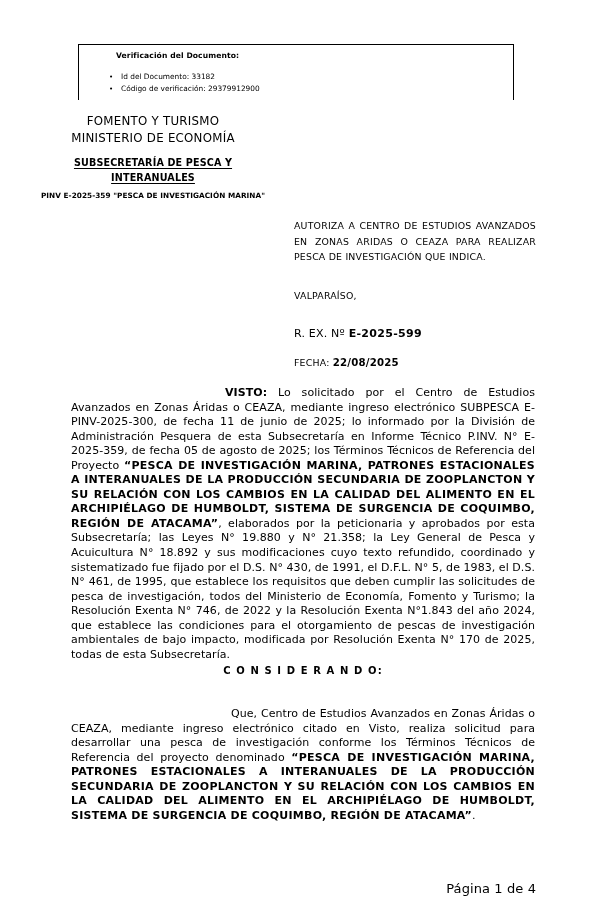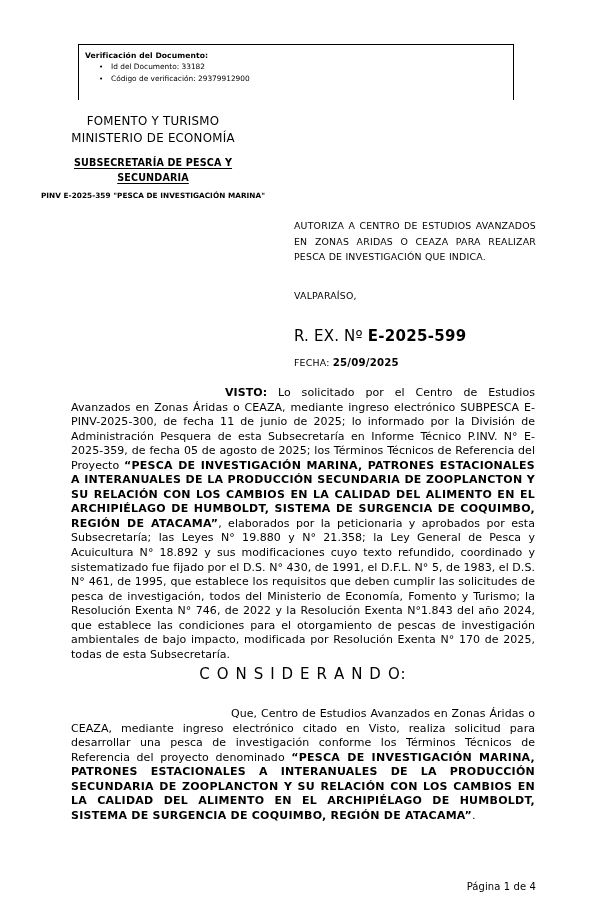--- a/index.html
+++ b/index.html
@@ -32,23 +32,24 @@
     border-bottom: none;
     overflow: hidden;
     box-sizing: border-box;
     padding: 5px 0 0 6px;
   }
   .verify-title {
     font-size: 7.6px;
     font-weight: bold;
     line-height: 11px;
     letter-spacing: 0.1px;
+    margin-left: 31px;
   }
   .verify-list {
-    margin: 0;
+    margin: 10px;
     padding-left: 26px;
     list-style: none;
   }
   .verify-list li {
     font-size: 7.4px;
     line-height: 12.2px;
     position: relative;
     white-space: nowrap;
   }
   .verify-list li:before {
@@ -110,21 +111,21 @@
     left: 294px;
     top: 290px;
     font-size: 9.4px;
     letter-spacing: 0.2px;
     text-align: right;
   }
   .resnum {
     position: absolute;
     left: 294px;
     top: 327px;
-    font-size: 15px;
+    font-size: 11px;
     letter-spacing: 0.2px;
   }
   .resnum b { letter-spacing: 0.3px; }
   .datefield {
     position: absolute;
     left: 294px;
     top: 357px;
     font-size: 9.4px;
     letter-spacing: 0.2px;
   }
@@ -143,39 +144,39 @@
     text-align: justify;
     letter-spacing: 0.05px;
   }
   #visto-block { top: 386px; }
   #considerando-heading {
     position: absolute;
     left: 71px;
     width: 464px;
     top: 665px;
     text-align: center;
-    font-size: 15px;
-    font-weight: normal;
+    font-size: 10px;
+    font-weight: bold;
     letter-spacing: 1.1px;
   }
   #cons-block { top: 707px; }
   .indent { display: inline-block; width: 154px; }
   .indent-small { display: inline-block; width: 160px; }
   b.titlecase {
     letter-spacing: 0.25px;
   }
 
   
   .footer {
     position: absolute;
     left: 0;
     top: 881px;
     width: 536px;
     text-align: right;
-    font-size: 10px;
+    font-size: 13px;
     letter-spacing: 0.1px;
   }
 </style>
 </head>
 <body>
 
 <div class="page">
 
   <div class="verify-box">
     <div class="verify-title">Verificación del Documento:</div>
@@ -183,35 +184,35 @@
       <li>Id del Documento: 33182</li>
       <li>Código de verificación: 29379912900</li>
     </ul>
   </div>
 
   <div class="letterhead">
     <div class="lh-ministry">FOMENTO Y TURISMO</div>
     <div class="lh-ministry">MINISTERIO DE ECONOMÍA</div>
     <div class="lh-sub">
       <span>SUBSECRETARÍA DE PESCA Y</span><br>
-      <span>SECUNDARIA</span>
+      <span>INTERANUALES</span>
     </div>
     <div class="lh-ref">PINV E-2025-359 "PESCA DE INVESTIGACIÓN MARINA"</div>
   </div>
 
   <div class="subject">AUTORIZA A CENTRO DE ESTUDIOS AVANZADOS EN ZONAS ARIDAS O CEAZA PARA REALIZAR PESCA DE INVESTIGACIÓN QUE INDICA.</div>
 
   <div class="place">VALPARAÍSO,</div>
 
   <div class="resnum">
     <span>R. EX. Nº </span><b>E-2025-599</b>
   </div>
 
   <div class="datefield">
-    <span>FECHA: </span><b>25/09/2025</b>
+    <span>FECHA: </span><b>22/08/2025</b>
   </div>
 
   <div class="body-block" id="visto-block">
     <span class="indent"></span><b>VISTO:</b><span> Lo solicitado por el Centro de Estudios Avanzados en Zonas Áridas o CEAZA, mediante ingreso electrónico SUBPESCA E-PINV-2025-300, de fecha 11 de junio de 2025; lo informado por la División de Administración Pesquera de esta Subsecretaría en Informe Técnico P.INV. N° E-2025-359, de fecha 05 de agosto de 2025; los Términos Técnicos de Referencia del Proyecto </span><b class="titlecase">“PESCA DE INVESTIGACIÓN MARINA, PATRONES ESTACIONALES A INTERANUALES DE LA PRODUCCIÓN SECUNDARIA DE ZOOPLANCTON Y SU RELACIÓN CON LOS CAMBIOS EN LA CALIDAD DEL ALIMENTO EN EL ARCHIPIÉLAGO DE HUMBOLDT, SISTEMA DE SURGENCIA DE COQUIMBO, REGIÓN DE ATACAMA”</b><span>, elaborados por la peticionaria y aprobados por esta Subsecretaría; las Leyes N° 19.880 y N° 21.358; la Ley General de Pesca y Acuicultura N° 18.892 y sus modificaciones cuyo texto refundido, coordinado y sistematizado fue fijado por el D.S. N° 430, de 1991, el D.F.L. N° 5, de 1983, el D.S. N° 461, de 1995, que establece los requisitos que deben cumplir las solicitudes de pesca de investigación, todos del Ministerio de Economía, Fomento y Turismo; la Resolución Exenta N° 746, de 2022 y la Resolución Exenta N°1.843 del año 2024, que establece las condiciones para el otorgamiento de pescas de investigación ambientales de bajo impacto, modificada por Resolución Exenta N° 170 de 2025, todas de esta Subsecretaría.</span>
   </div>
 
   <div id="considerando-heading">C O N S I D E R A N D O:</div>
 
   <div class="body-block" id="cons-block">
     <span class="indent-small"></span><span>Que, Centro de Estudios Avanzados en Zonas Áridas o CEAZA, mediante ingreso electrónico citado en Visto, realiza solicitud para desarrollar una pesca de investigación conforme los Términos Técnicos de Referencia del proyecto denominado </span><b class="titlecase">“PESCA DE INVESTIGACIÓN MARINA, PATRONES ESTACIONALES A INTERANUALES DE LA PRODUCCIÓN SECUNDARIA DE ZOOPLANCTON Y SU RELACIÓN CON LOS CAMBIOS EN LA CALIDAD DEL ALIMENTO EN EL ARCHIPIÉLAGO DE HUMBOLDT, SISTEMA DE SURGENCIA DE COQUIMBO, REGIÓN DE ATACAMA”</b><span>.</span>

